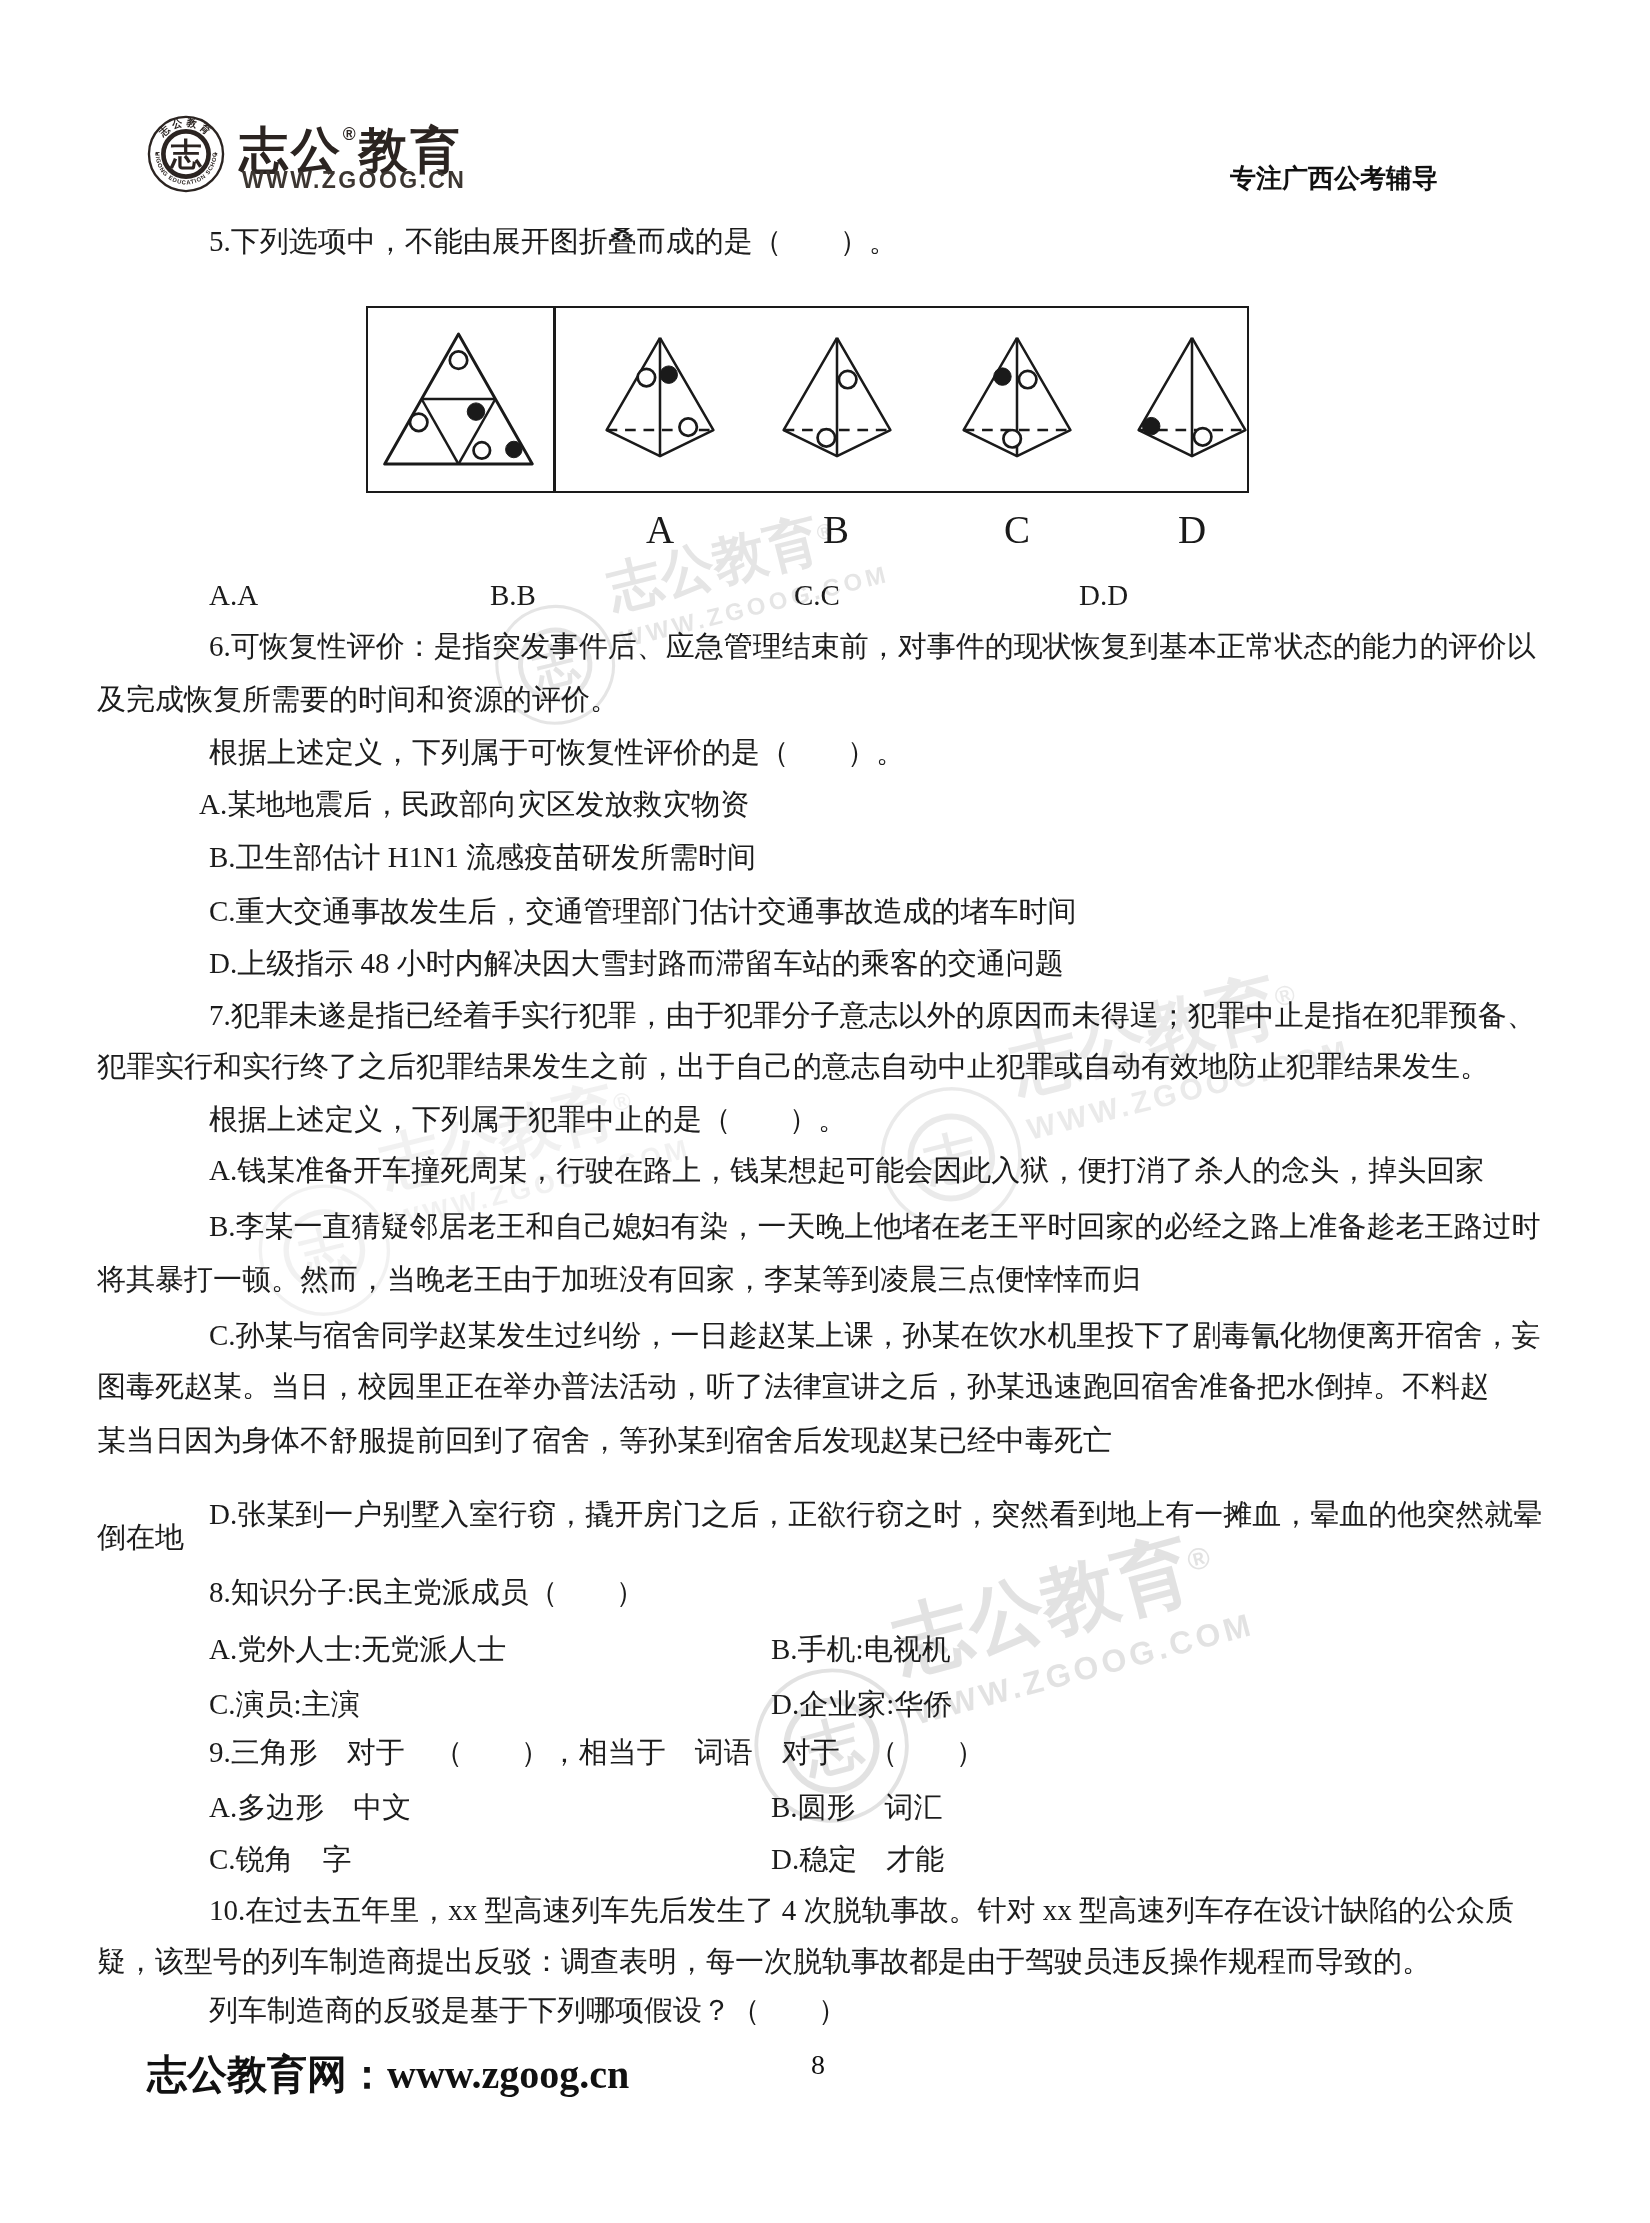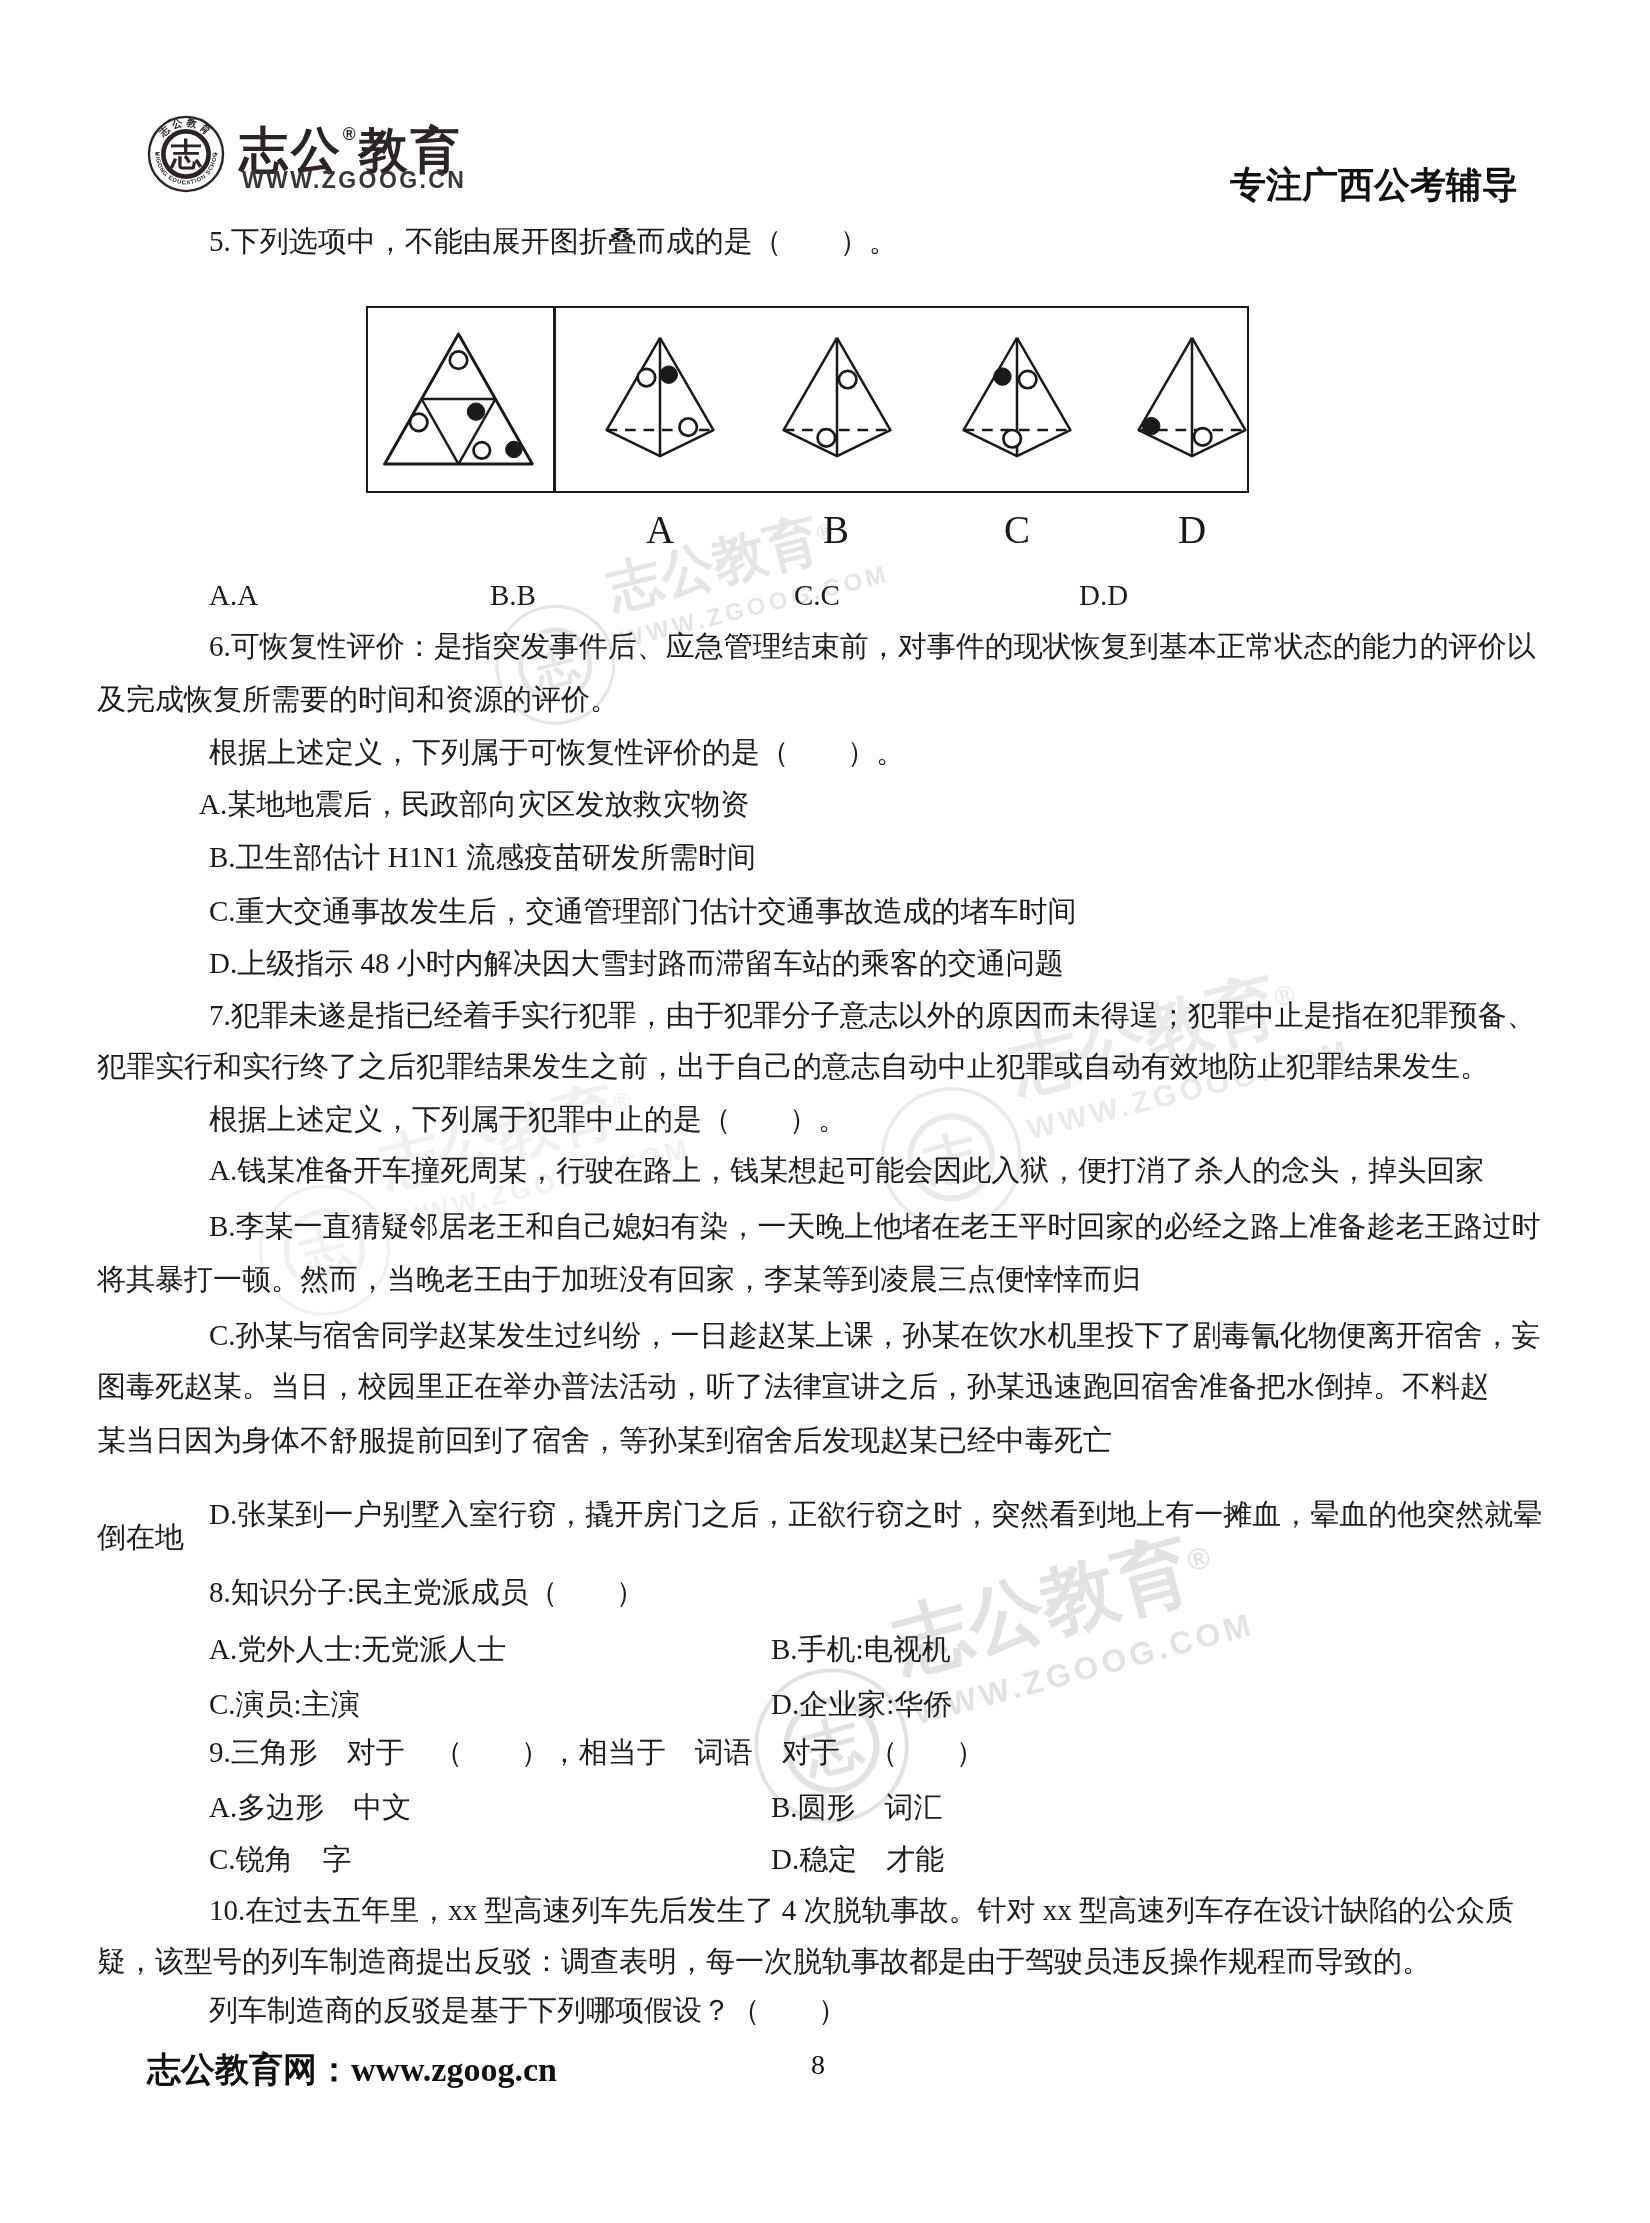--- a/index.html
+++ b/index.html
@@ -7,21 +7,21 @@
         font-family:"Liberation Serif","DejaVu Serif",serif;color:#1c1c1c;}
   .line{position:absolute;white-space:pre;font-size:29px;line-height:35px;color:#1c1c1c;}
   .opt-span{position:absolute;white-space:pre;font-size:29px;color:#1c1c1c;}
 
   
   .brand{position:absolute;left:239px;top:118px;font-family:"Liberation Sans","DejaVu Sans",sans-serif;
          font-weight:bold;font-size:49px;letter-spacing:2.9px;color:#2b2421;}
   .brand sup{font-size:17.5px;vertical-align:27px;}
   .brand-url{position:absolute;left:242px;top:167px;font-family:"Liberation Sans","DejaVu Sans",sans-serif;
          font-size:23px;letter-spacing:2.4px;color:#3c3631;font-weight:bold;}
-  .tagline{position:absolute;left:1230px;top:161px;font-size:36px;font-weight:bold;color:#111;}
+  .tagline{position:absolute;left:1230px;top:161px;font-size:26px;font-weight:bold;color:#111;}
 
   
   .fig-box{position:absolute;left:366px;top:306px;width:883px;height:187px;border:2.9px solid #1a1a1a;box-sizing:border-box;}
   .fig-divider{position:absolute;left:553px;top:306px;width:2.9px;height:187px;background:#1a1a1a;}
   .fig-label{position:absolute;top:507px;font-size:39px;color:#1a1a1a;width:58px;text-align:center;}
   svg.fig{position:absolute;}
   .stroke{fill:none;stroke:#1a1a1a;stroke-width:2.6;stroke-linejoin:round;}
   .stroke-bold{fill:none;stroke:#1a1a1a;stroke-width:3;stroke-linejoin:round;}
   .dash{fill:none;stroke:#1a1a1a;stroke-width:2.6;stroke-dasharray:11 8;}
   .dot-open{fill:#ffffff;stroke:#1a1a1a;stroke-width:2.8;}
@@ -29,21 +29,21 @@
 
   
   .wm{position:absolute;display:flex;align-items:flex-start;pointer-events:none;}
   .wm .wm-seal{flex:none;}
   .wm .wm-text{display:flex;flex-direction:column;margin-left:7.8px;}
   .wm .wm-brand{font-family:"Liberation Sans","DejaVu Sans",sans-serif;font-weight:bold;color:#808080;white-space:nowrap;}
   .wm .wm-brand sup{font-size:40%;vertical-align:60%;}
   .wm .wm-url{font-family:"Liberation Sans","DejaVu Sans",sans-serif;font-weight:bold;color:#808080;letter-spacing:3.9px;white-space:nowrap;}
 
   
-  .footer-site{position:absolute;left:147px;top:2047px;font-size:34px;font-weight:bold;color:#111;text-align:right;}
+  .footer-site{position:absolute;left:147px;top:2047px;font-size:40px;font-weight:bold;color:#111;text-align:right;}
   .footer-page{position:absolute;left:811px;top:2049px;font-size:28px;color:#111;}
 
   .seal-ink{color:#2b2421;}
 </style>
 </head>
 <body>
 
 <div id="page">
 
   <div class="wm" style="left:485px;top:536px;opacity:.20;transform:rotate(-14deg);">

